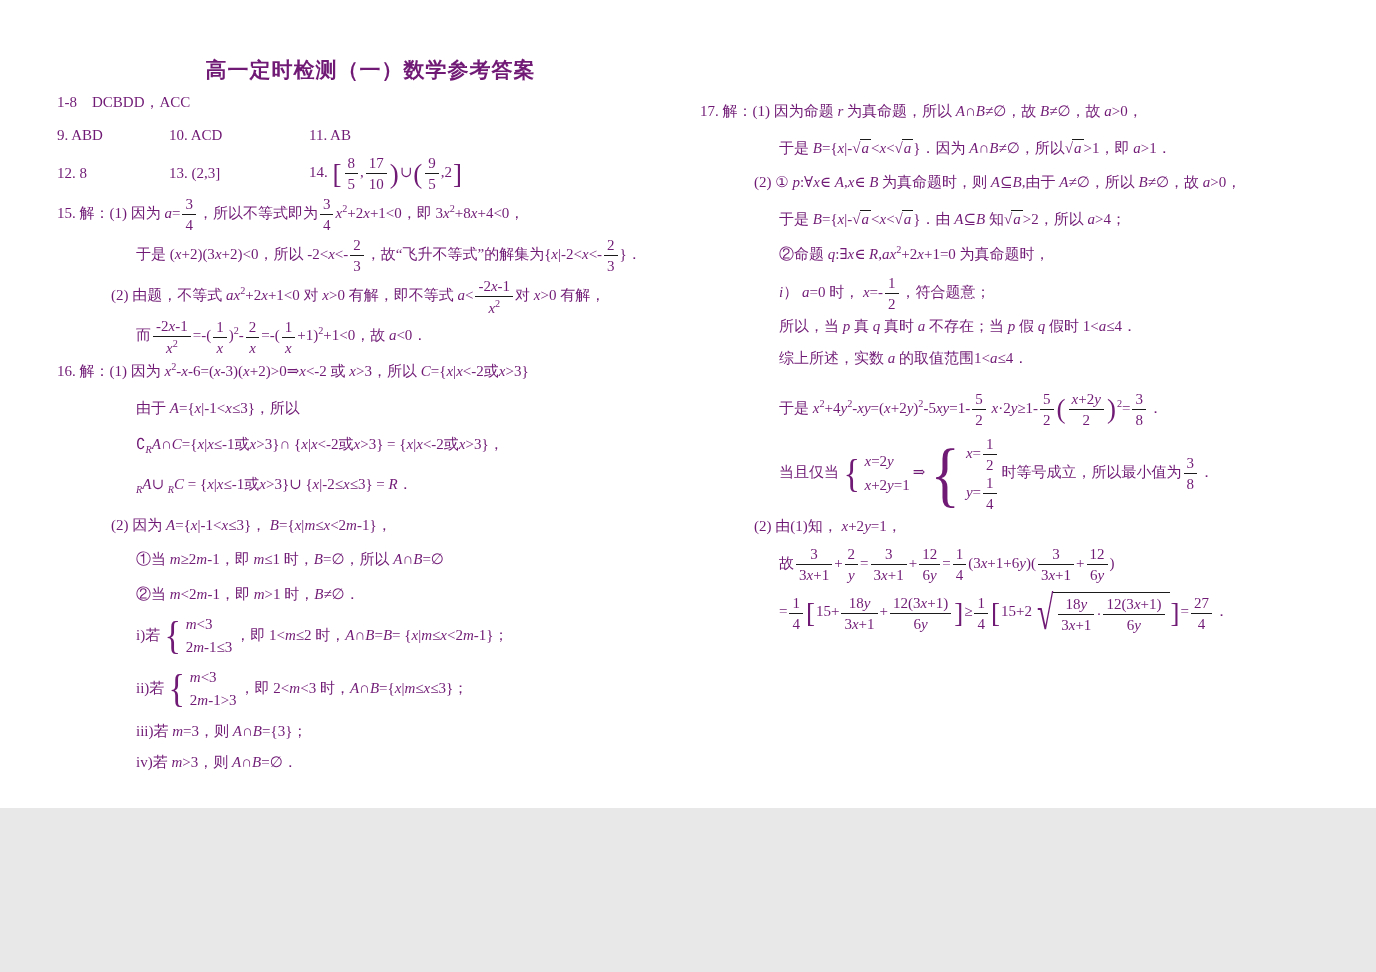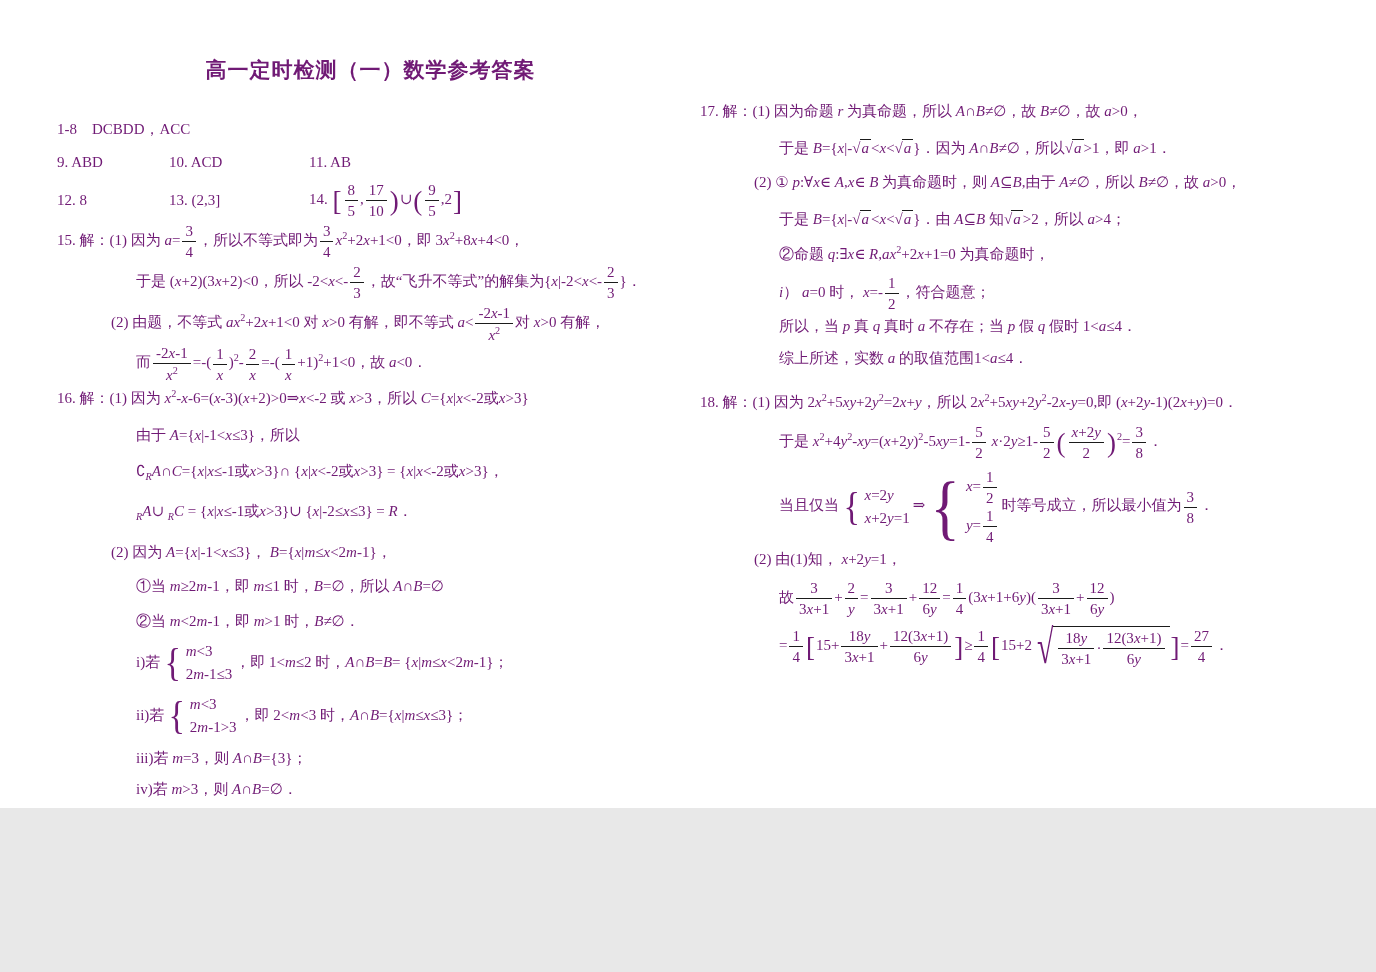--- a/index.html
+++ b/index.html
@@ -3,21 +3,21 @@
 <meta charset="utf-8">
 <style>
   html,body{margin:0;padding:0;background:#e8e8e8}
   .page{position:relative;width:1376px;height:808px;background:#ffffff;overflow:hidden;
         font-family:"Liberation Serif","DejaVu Serif",serif;font-size:15px;color:#701a75}
   .title{position:absolute;top:56px;left:57px;width:627px;margin:0;text-align:center;
          font-size:21px;font-weight:700;letter-spacing:1px;
          font-family:"Liberation Sans","DejaVu Sans",sans-serif}
   .stray-dot{position:absolute;left:523px;top:56px;font-size:14px}
   .col{position:absolute}
-  .col-left{left:57px;top:118px;width:630px}
+  .col-left{left:57px;top:91px;width:630px}
   .col-right{left:700px;top:100px;width:668px}
   .ln{white-space:nowrap;line-height:1.5}
   .m0{margin-bottom:0}.m2{margin-bottom:2px}.m4{margin-bottom:4px}.m6{margin-bottom:6px}
   .m8{margin-bottom:8px}.m10{margin-bottom:10px}.m12{margin-bottom:12px}
   .m14{margin-bottom:14px}.m16{margin-bottom:16px}.m20{margin-bottom:20px}
   .ind1{padding-left:54px}
   .ind2{padding-left:79px}
   .ansrow{display:flex;align-items:center}
   .ansrow>span:nth-child(1){width:112px}
   .ansrow>span:nth-child(2){width:140px}
@@ -147,21 +147,20 @@
       <div class="ln m12 ind2">于是 <i>B</i>={<i>x</i>|-<span class="sq"><span class="sqr">√</span><span class="sqb"><i>a</i></span></span>&lt;<i>x</i>&lt;<span class="sq"><span class="sqr">√</span><span class="sqb"><i>a</i></span></span>}．由 <i>A</i>⊆<i>B</i> 知<span class="sq"><span class="sqr">√</span><span class="sqb"><i>a</i></span></span>&gt;2，所以 <i>a</i>&gt;4；</div>
       <div class="ln m8 ind2">②命题 <i>q</i>:∃<i>x</i>∈ <i>R</i>,<i>ax</i><sup class="sp">2</sup>+2<i>x</i>+1=0 为真命题时，</div>
       <div class="ln m2 ind2"><i>i</i>） <i>a</i>=0 时， <i>x</i>=-<span class="frac">
             <span class="fn">1</span>
             <span class="fd">2</span>
           </span>，符合题意；</div>
       <div class="ln m10 ind2">所以，当 <i>p</i> 真 <i>q</i> 真时 <i>a</i> 不存在；当 <i>p</i> 假 <i>q</i> 假时 1&lt;<i>a</i>≤4．</div>
       <div class="ln m20 ind2">综上所述，实数 <i>a</i> 的取值范围1&lt;<i>a</i>≤4．</div>
     </div>
     <div>
-      <div class="ln m10">18. 解：(1) 因为 2<i>x</i><sup class="sp">2</sup>+5<i>xy</i>+2<i>y</i><sup class="sp">2</sup>=2<i>x</i>+<i>y</i>，所以 2<i>x</i><sup class="sp">2</sup>+5<i>xy</i>+2<i>y</i><sup class="sp">2</sup>-2<i>x</i>-<i>y</i>=0,即 (<i>x</i>+2<i>y</i>-1)(2<i>x</i>+<i>y</i>)=0．</div>
       <div class="ln m6 ind2">于是 <i>x</i><sup class="sp">2</sup>+4<i>y</i><sup class="sp">2</sup>-<i>xy</i>=(<i>x</i>+2<i>y</i>)<sup class="sp">2</sup>-5<i>xy</i>=1-<span class="frac">
             <span class="fn">5</span>
             <span class="fd">2</span>
           </span> <i>x</i>·2<i>y</i>≥1-<span class="frac">
             <span class="fn">5</span>
             <span class="fd">2</span>
           </span><span class="bd">(</span><span class="frac">
             <span class="fn"><i>x</i>+2<i>y</i></span>
             <span class="fd">2</span>
           </span><span class="bd">)</span><sup class="sp">2</sup>=<span class="frac">

